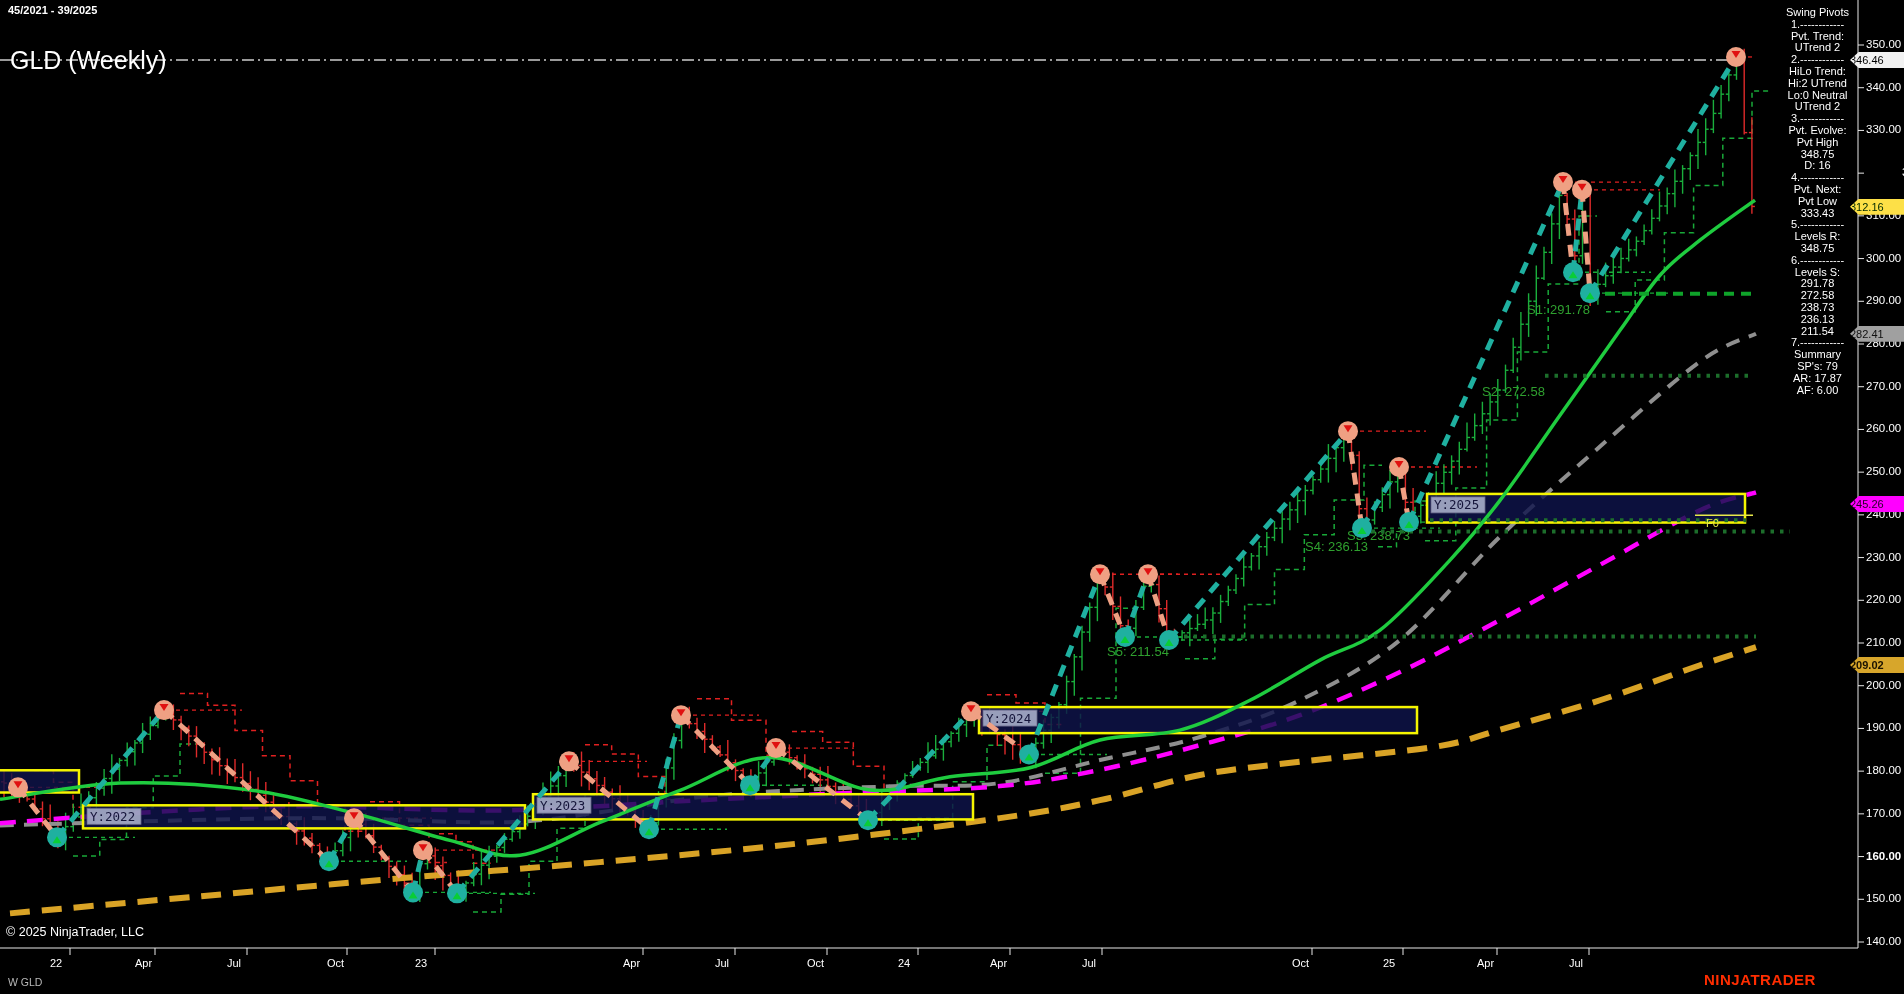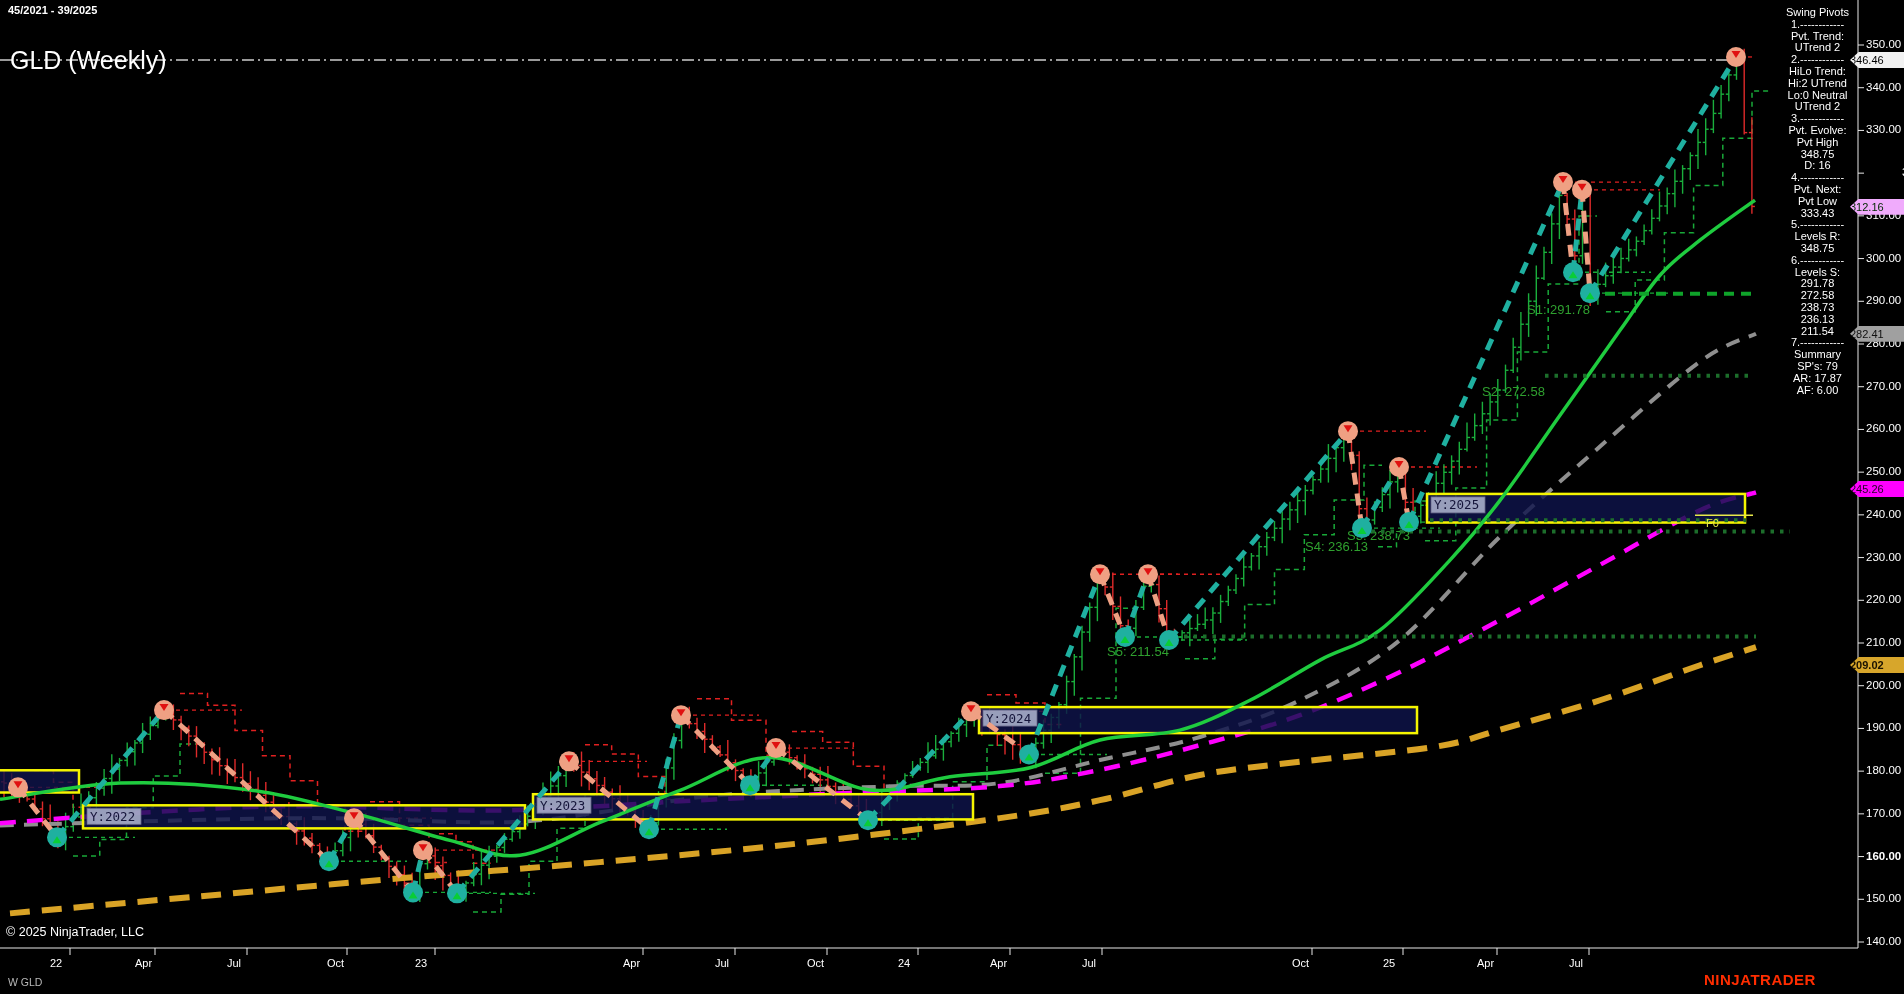--- a/index.html
+++ b/index.html
@@ -989,23 +989,23 @@
       <div class="plabel" style="top: 294.286px;">290.00</div>
       <div class="plabel" style="top: 251.571px;">300.00</div>
       <div class="plabel" style="top: 208.857px;">310.00</div>
       <div class="plabel" style="top: 166.143px; margin-left: 36px;">320.00</div>
       <div class="plabel" style="top: 123.429px;">330.00</div>
       <div class="plabel" style="top: 80.7143px;">340.00</div>
       <div class="plabel" style="top: 38px;">350.00</div>
     </div>
   <div id="badges">
       <div class="badge" style="top: 52.1209px; background: rgb(242, 242, 242); color: rgb(0, 0, 0);">346.46</div>
-      <div class="badge" style="top: 198.631px; background: #f0abfc; color: rgb(0, 42, 0);">312.16</div>
+      <div class="badge" style="top: 198.631px; background: #fde047; color: rgb(0, 42, 0);">312.16</div>
       <div class="badge" style="top: 325.706px; background: rgb(160, 160, 160); color: rgb(16, 16, 16);">282.41</div>
-      <div class="badge" style="top: 481px; background: rgb(255, 0, 255); color: rgb(38, 0, 38);">245.26</div>
+      <div class="badge" style="top: 496px; background: rgb(255, 0, 255); color: rgb(38, 0, 38);">245.26</div>
       <div class="badge" style="top: 657px; background: rgb(215, 166, 43); color: rgb(26, 18, 0); font-weight: bold;">209.02</div>
     </div>
   <div id="timeLabels">
       <div class="tlabel" style="left: 50px;">22</div>
       <div class="tlabel" style="left: 135px;">Apr</div>
       <div class="tlabel" style="left: 227px;">Jul</div>
       <div class="tlabel" style="left: 327px;">Oct</div>
       <div class="tlabel" style="left: 415px;">23</div>
       <div class="tlabel" style="left: 623px;">Apr</div>
       <div class="tlabel" style="left: 715px;">Jul</div>

